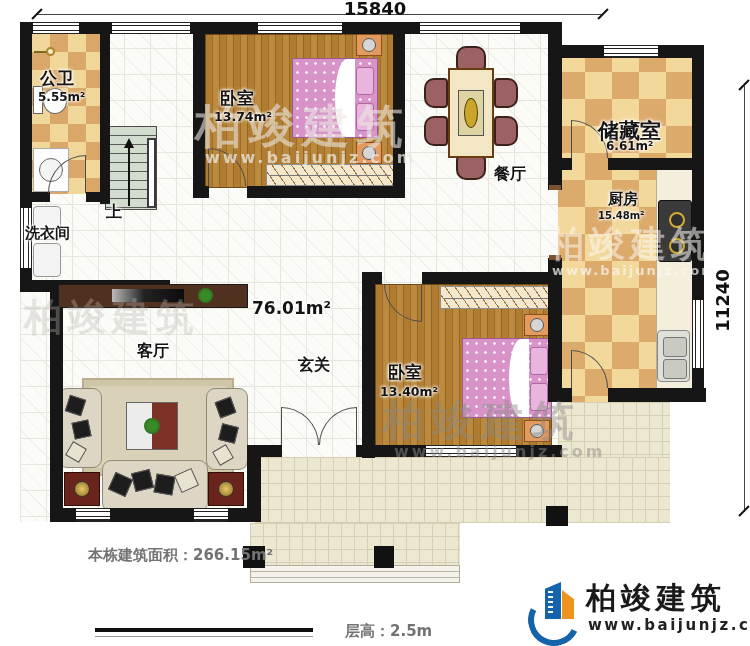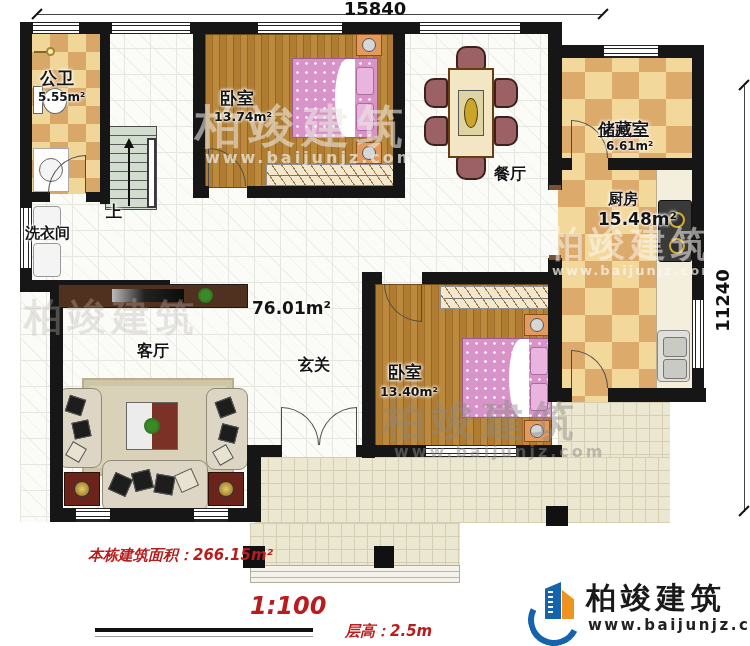--- a/index.html
+++ b/index.html
@@ -48,21 +48,21 @@
   .cush{position:absolute;background:#1d1d1d;border:1px solid #555;}
   .rug{background:#d9d1b8;border:2px solid #b9ae8d;box-shadow:inset 0 0 0 6px #cfc6a8;}
   .lbl{position:absolute;font-weight:bold;color:#141414;z-index:60;white-space:nowrap;
     text-shadow:0 0 3px #fff,0 0 3px #fff,0 0 4px #fff;line-height:1;}
   .wm{position:absolute;z-index:50;font-weight:bold;white-space:nowrap;line-height:1;pointer-events:none;}
   .tick{position:absolute;width:14px;height:0;border-top:2px solid #111;transform:rotate(-45deg);z-index:5;}
   .dimline{position:absolute;border-top:1px solid #444;z-index:4;}
   .dimline-v{position:absolute;border-left:1px solid #444;z-index:4;}
   .dimtext{position:absolute;font-weight:bold;color:#111;font-size:18px;z-index:6;text-align:center;}
   
-  .foot{position:absolute;font-weight:bold;color:#b91c1c;z-index:60;white-space:nowrap;font-style:italic;}
+  .foot{position:absolute;font-weight:bold;color:#737373;z-index:60;white-space:nowrap;}
   #logo{position:absolute;left:528px;top:578px;width:218px;height:62px;z-index:60;}
   .swoosh{position:absolute;left:0;top:16px;width:40px;height:40px;border:6px solid;
     border-color:transparent transparent #1563aa #1563aa;border-radius:50%;transform:rotate(-18deg);}
   .bldg-b{position:absolute;left:17px;top:4px;width:16px;height:37px;background:#1563aa;
     clip-path:polygon(0 18%,100% 0,100% 100%,0 100%);}
   .bldg-b i{position:absolute;left:3px;top:9px;width:5px;height:24px;
     background:repeating-linear-gradient(180deg,rgba(255,255,255,.95) 0 2px,transparent 2px 5px);}
   .bldg-o{position:absolute;left:34px;top:12px;width:12px;height:29px;background:#ef9320;
     clip-path:polygon(0 0,100% 32%,100% 100%,0 100%);}
 </style>
@@ -240,34 +240,33 @@
   <div class="wm" style="left:552px;top:264px;font-size:13px;letter-spacing:2px;color:rgba(250,248,242,.7);">www.baijunjz.com</div>
   <div class="wm" style="left:382px;top:400px;font-size:42px;letter-spacing:8px;color:rgba(140,138,134,.45);">柏竣建筑</div>
   <div class="wm" style="left:394px;top:444px;font-size:16px;letter-spacing:3px;color:rgba(140,138,134,.5);">www.baijunjz.com</div>
   <div class="wm" style="left:24px;top:298px;font-size:38px;letter-spacing:6px;color:rgba(185,183,178,.35);">柏竣建筑</div>
 
   <div class="lbl" style="left:40px;top:70px;font-size:17px;">公卫</div>
   <div class="lbl" style="left:38px;top:91px;font-size:12px;text-align:center;">5.55m²</div>
   <div class="lbl" style="left:220px;top:90px;font-size:17px;">卧室</div>
   <div class="lbl" style="left:214px;top:111px;font-size:12.5px;">13.74m²</div>
   <div class="lbl" style="left:494px;top:166px;font-size:16px;">餐厅</div>
-  <div class="lbl" style="left:598px;top:121px;font-size:17px;text-decoration:underline;">储藏室</div>
+  <div class="lbl" style="left:598px;top:121px;font-size:21px;">储藏室</div>
   <div class="lbl" style="left:606px;top:140px;font-size:12px;">6.61m²</div>
   <div class="lbl" style="left:608px;top:192px;font-size:15px;">厨房</div>
-  <div class="lbl" style="left:598px;top:211px;font-size:17px;">15.48m²</div>
+  <div class="lbl" style="left:598px;top:211px;font-size:10px;">15.48m²</div>
   <div class="lbl" style="left:25px;top:226px;font-size:15px;">洗衣间</div>
   <div class="lbl" style="left:106px;top:204px;font-size:16px;">上</div>
   <div class="lbl" style="left:252px;top:300px;font-size:17px;">76.01m²</div>
   <div class="lbl" style="left:298px;top:357px;font-size:16px;">玄关</div>
   <div class="lbl" style="left:137px;top:343px;font-size:16px;">客厅</div>
   <div class="lbl" style="left:388px;top:364px;font-size:17px;">卧室</div>
   <div class="lbl" style="left:380px;top:386px;font-size:12.5px;">13.40m²</div>
 
   <div class="foot" style="left:88px;top:546px;font-size:15px;">本栋建筑面积：266.15m²</div>
-  <div class="foot" style="left:250px;top:592px;font-size:24px;">1:100</div>
   <div class="abs" style="left:95px;top:628px;width:218px;height:4px;background:#111;z-index:60;"></div>
   <div class="abs" style="left:95px;top:636px;width:218px;height:1px;background:#999;z-index:60;"></div>
   <div class="foot" style="left:345px;top:622px;font-size:15px;">层高：2.5m</div>
 
   <div id="logo">
     <div class="swoosh"></div>
     <div class="bldg-b">
         <i></i>
       </div>
     <div class="bldg-o"></div>

